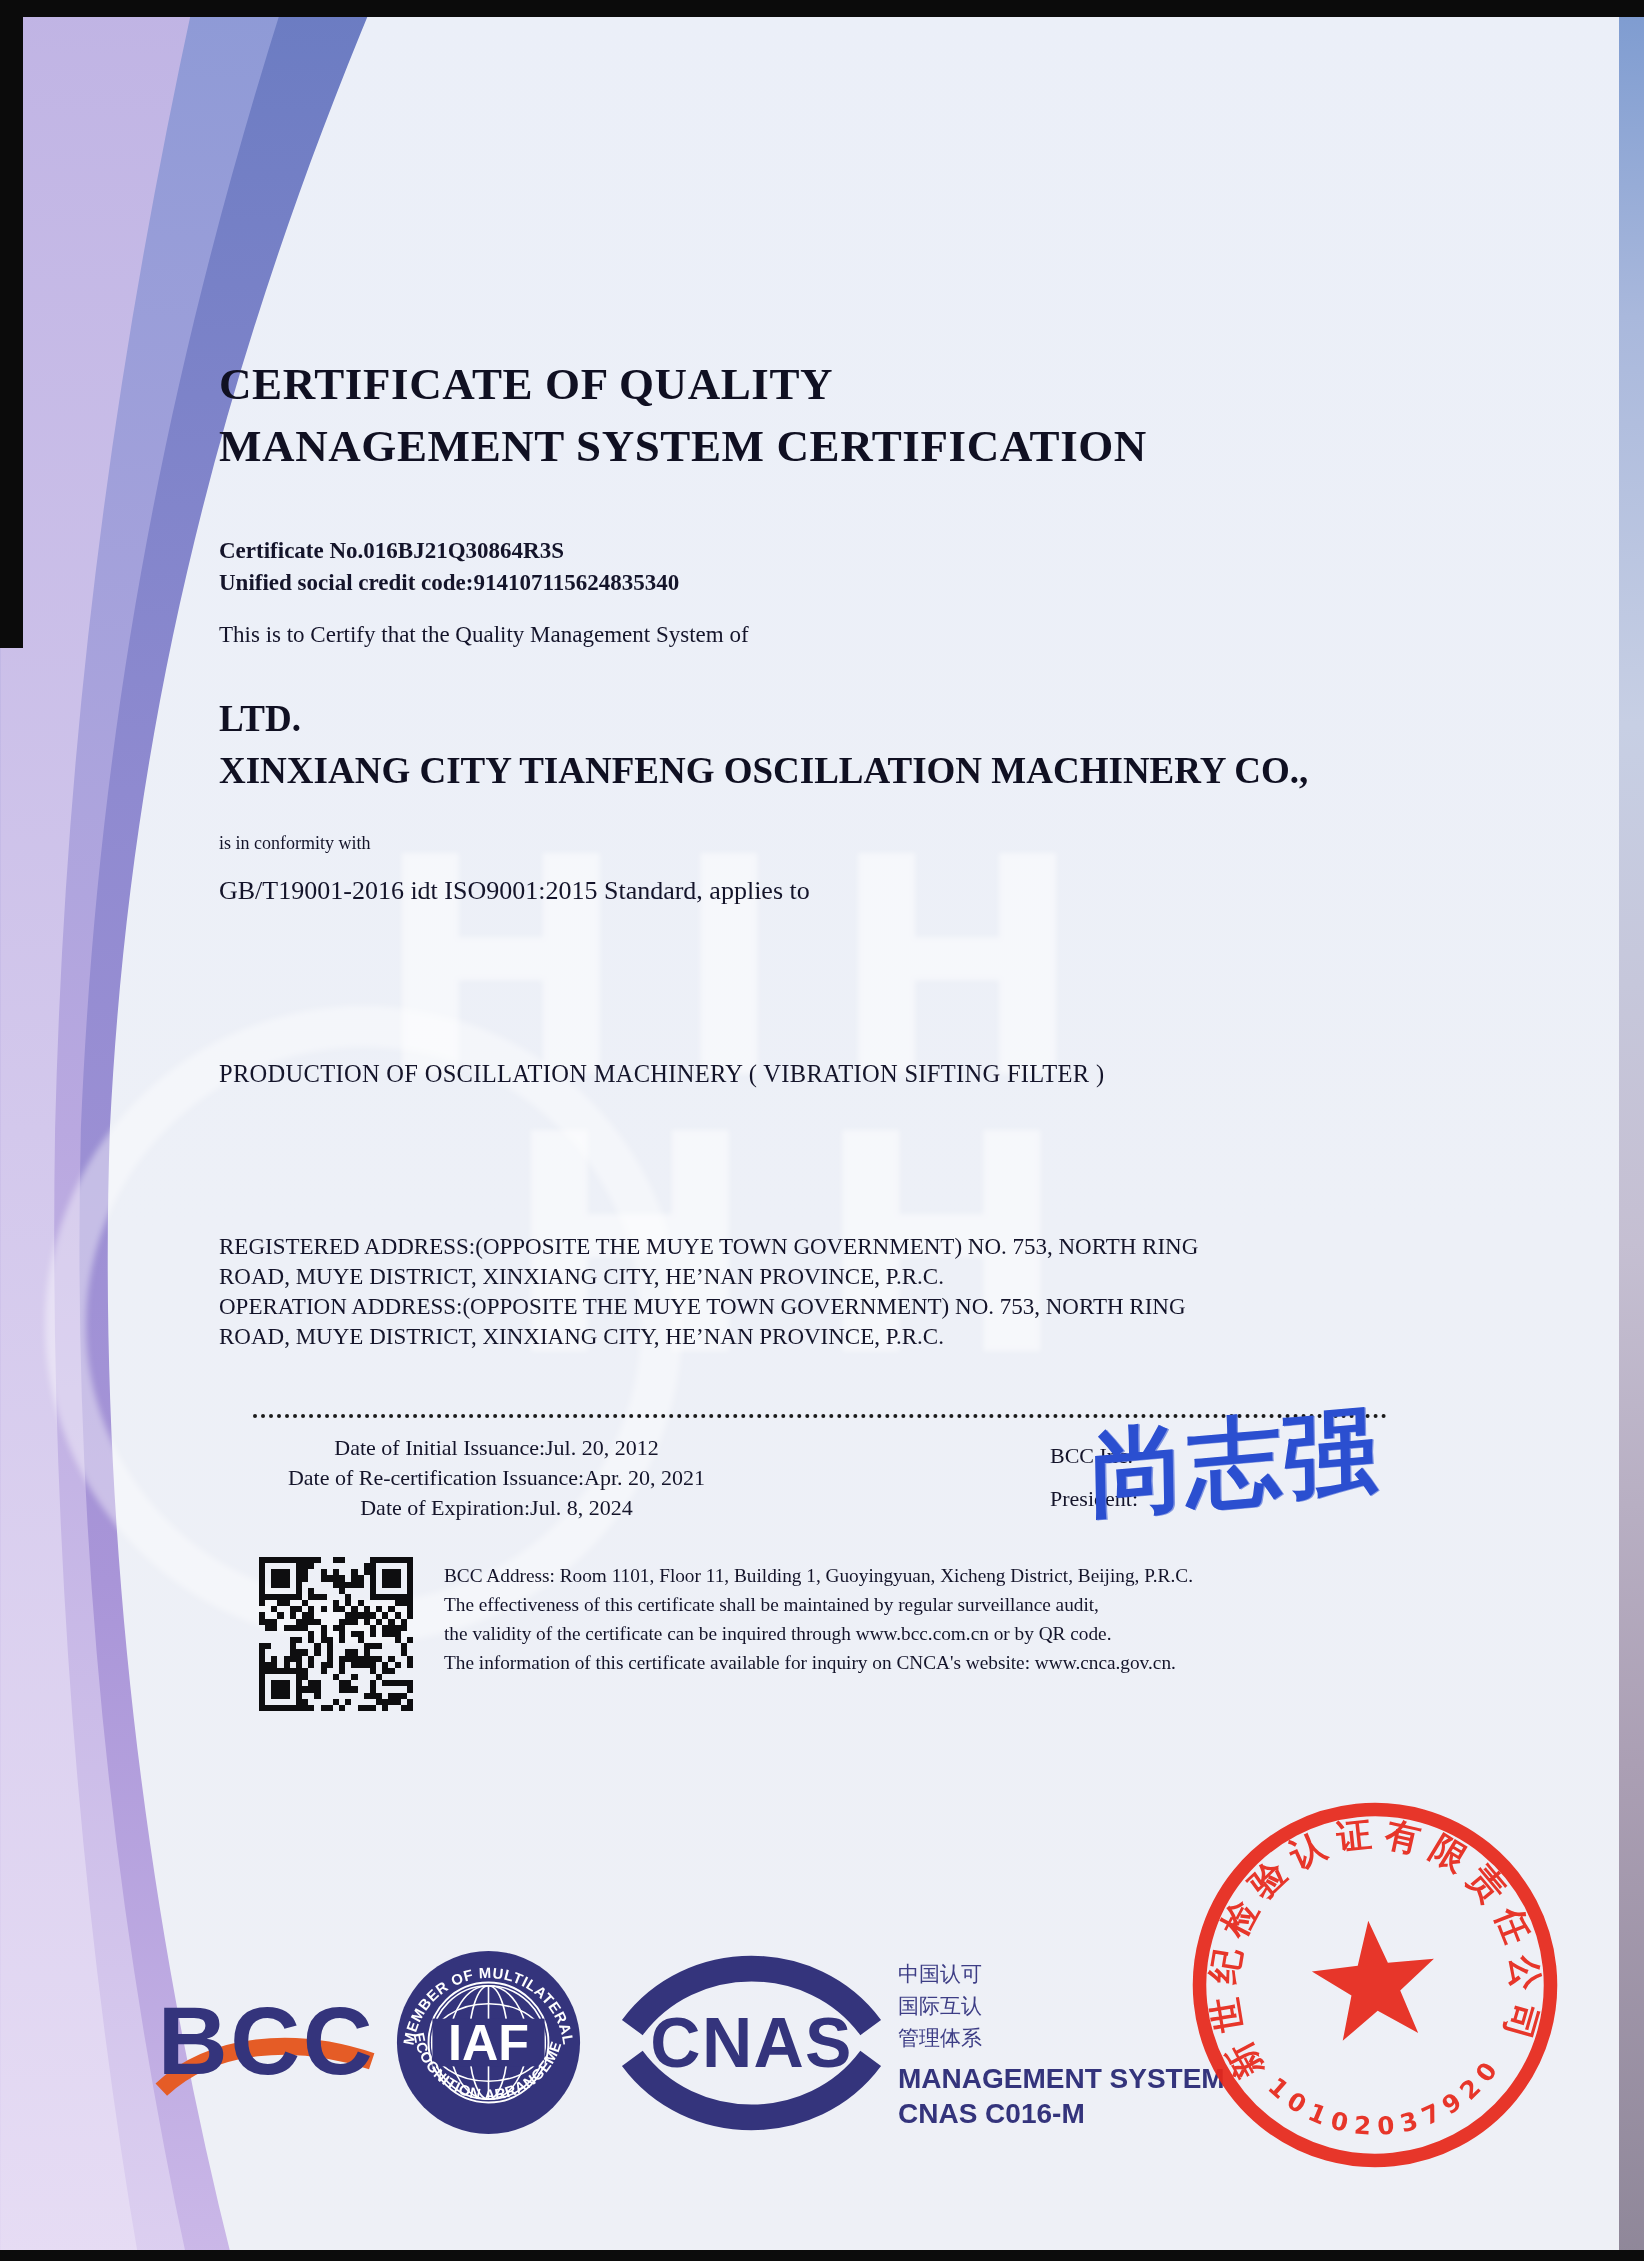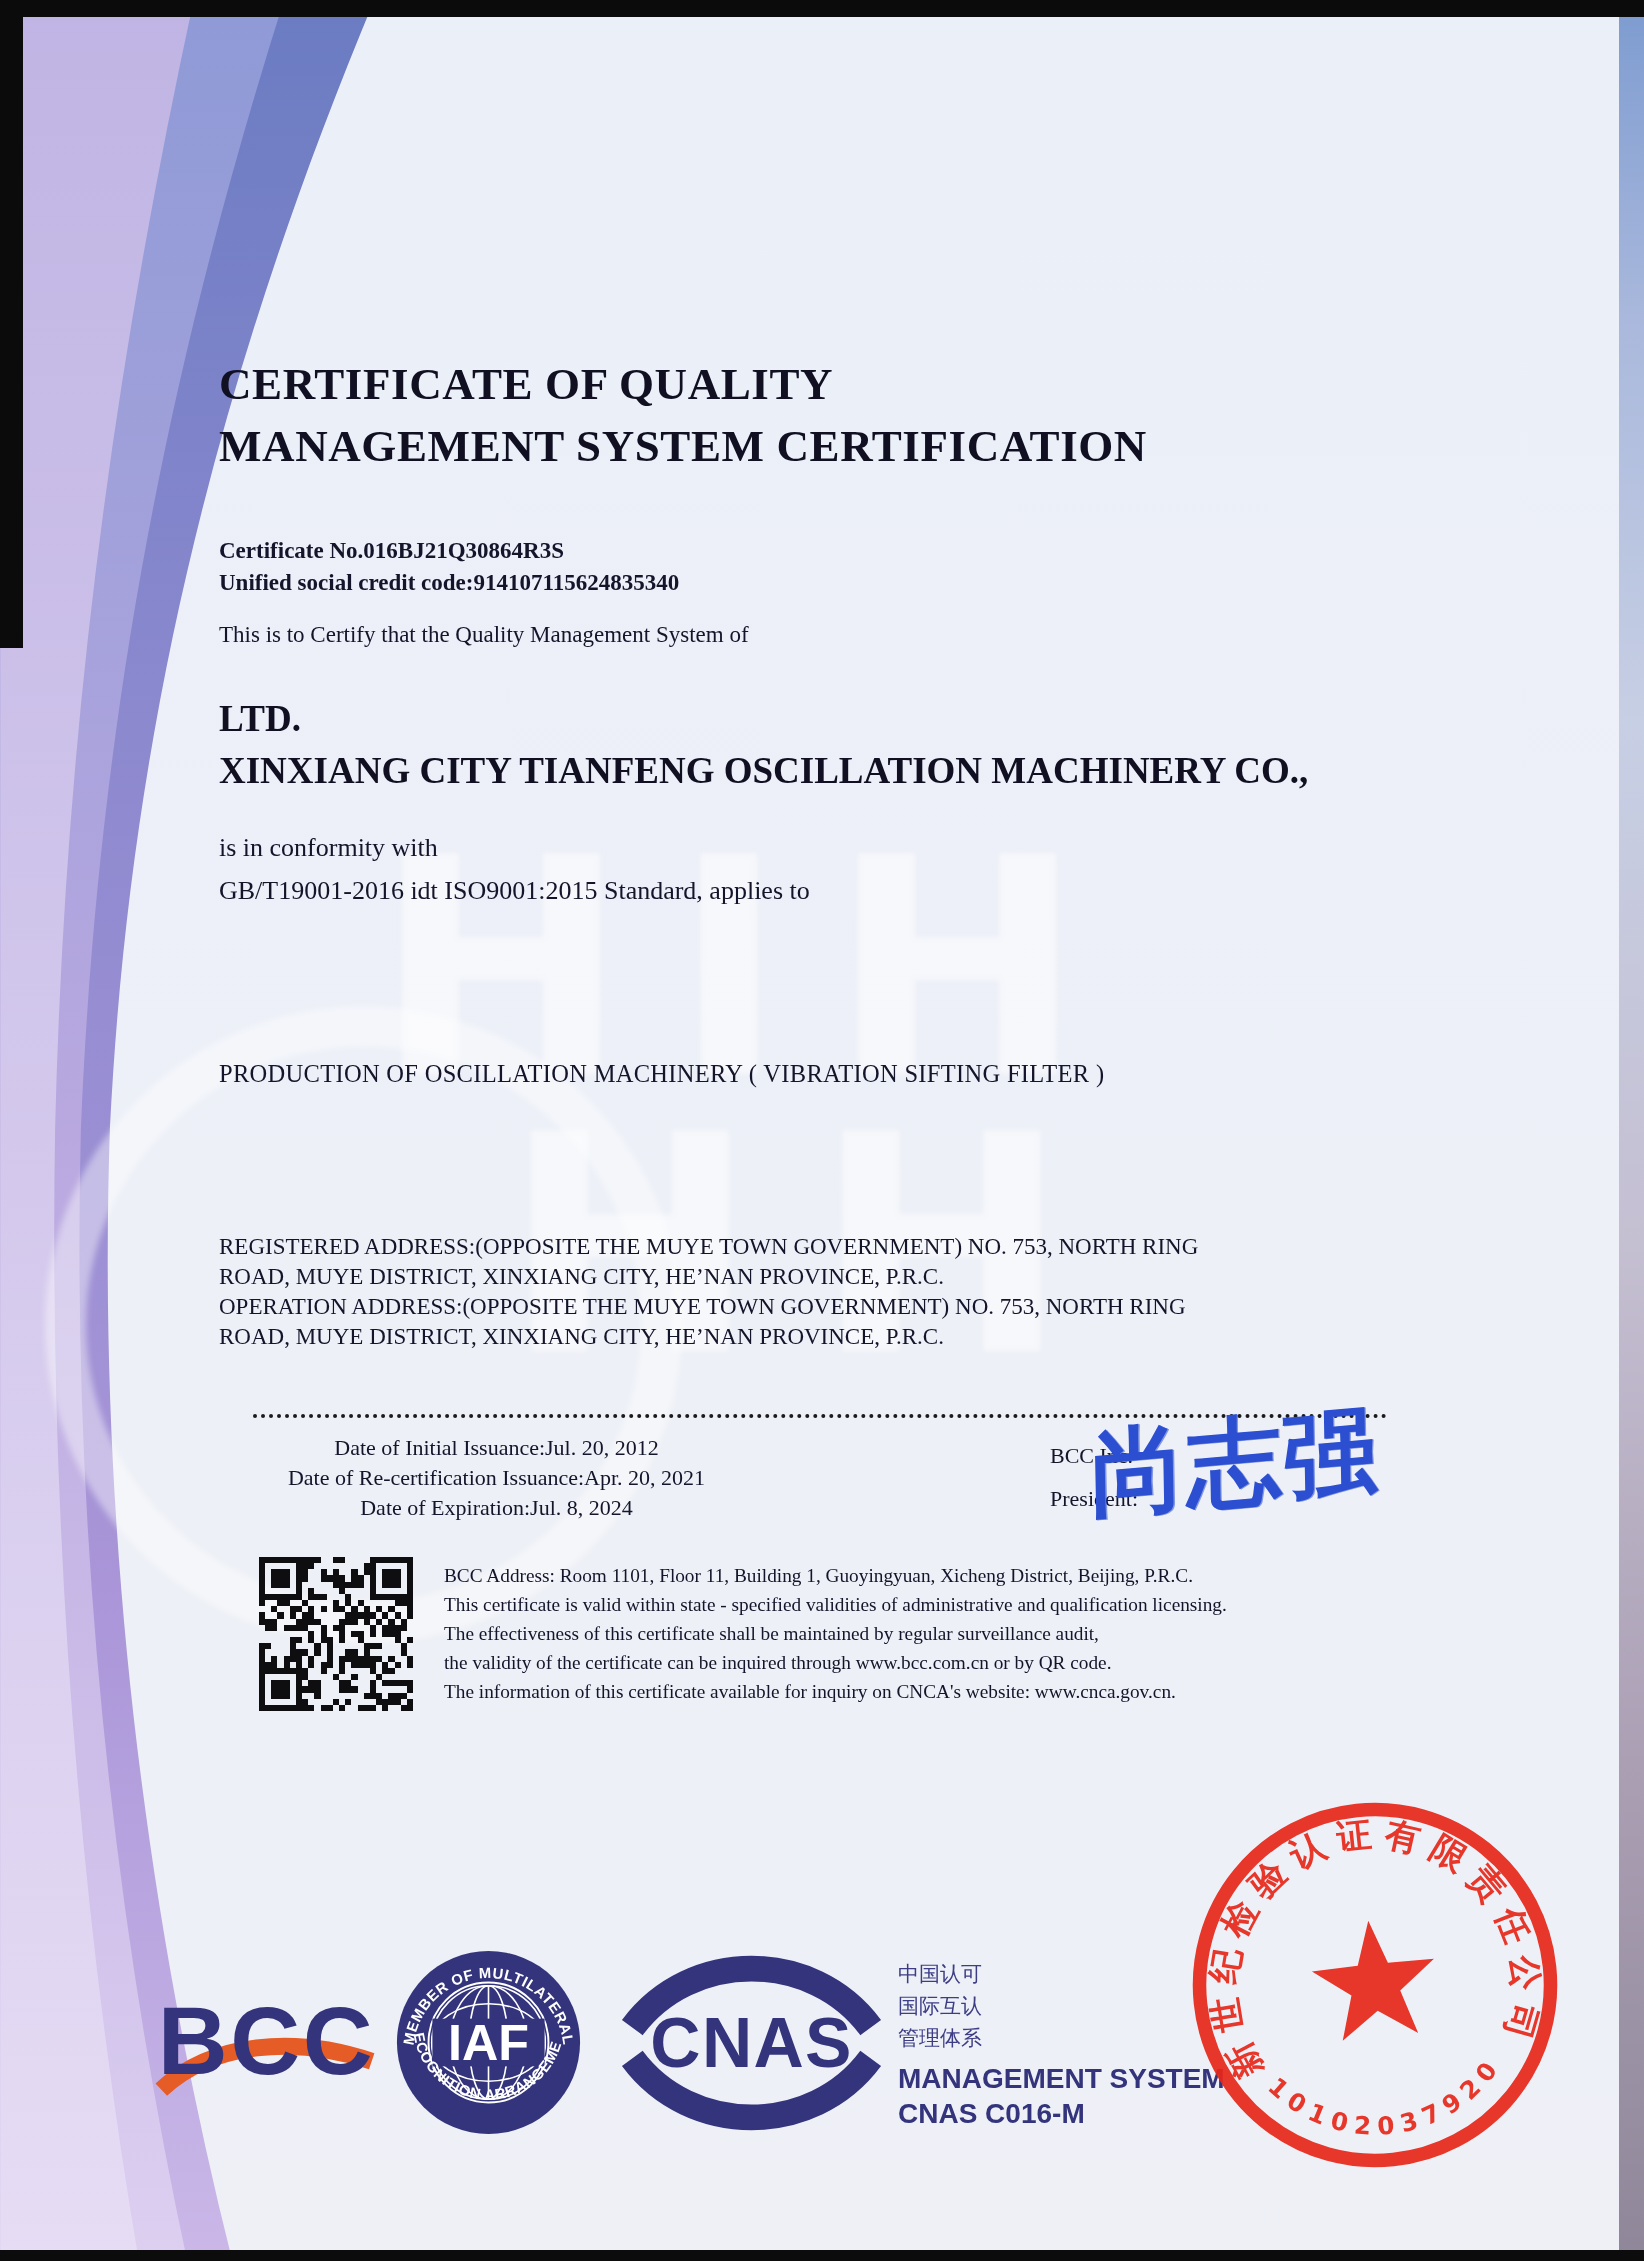--- a/index.html
+++ b/index.html
@@ -20,21 +20,21 @@
   .wm1{position:absolute;left:39px;top:0;font-size:303px;letter-spacing:45px;}
   .wm2{position:absolute;left:168px;top:277px;font-size:303px;letter-spacing:58px;}
   .wm-ring{position:absolute;left:45px;top:1006px;width:555px;height:555px;
      border:41px solid rgba(255,255,255,.42);border-radius:50%;filter:blur(3.2px);}
   
   .center-col{left:219px;width:1174px;}
   .title{top:353px;font-size:45px;line-height:62px;font-weight:bold;letter-spacing:0.6px;color:#101022;}
   .certno{top:535px;font-size:23px;line-height:32px;font-weight:bold;}
   .certify{top:622px;font-size:23px;}
   .company{top:693px;font-size:37px;line-height:52px;font-weight:bold;color:#101022;}
-  .conformity{top:833px;font-size:26px;}
+  .conformity{top:833px;font-size:18px;}
   .standard{top:876px;font-size:26px;}
   .scope{top:1060px;font-size:24.5px;letter-spacing:0.3px;}
   .address{top:1232px;font-size:23px;line-height:30px;}
   .dotline{left:253px;top:1414px;width:1134px;border-top:4.5px dotted #1b1b1b;height:0;}
   .dates{left:277px;top:1433px;width:439px;text-align:center;font-size:22px;line-height:30px;}
   .issuer{left:1050px;top:1434px;font-size:22px;line-height:43px;}
   .signature{left:1090px;top:1400px;font-size:95px;font-weight:bold;color:#2b4fd0;
      transform:rotate(-5deg) skewX(-4deg);letter-spacing:1.3px;font-family:"DejaVu Sans",sans-serif;
      text-shadow:1.3px 0.6px 0 rgba(43,79,208,.55);}
   .fineprint{left:444px;top:1561px;width:955px;font-size:19.3px;line-height:29px;}
@@ -757,21 +757,20 @@
         <div class="on"></div>
         <div></div>
         <div></div>
         <div class="on"></div>
         <div class="on"></div>
       </div>
   </div>
 
   <div class="abs fineprint">
     <div>BCC Address: Room 1101, Floor 11, Building 1, Guoyingyuan, Xicheng District, Beijing, P.R.C.</div>
-    <div>This certificate is valid within state - specified validities of administrative and qualification licensing.</div>
     <div>The effectiveness of this certificate shall be maintained by regular surveillance audit,</div>
     <div>the validity of the certificate can be inquired through www.bcc.com.cn or by QR code.</div>
     <div>The information of this certificate available for inquiry on CNCA's website: www.cnca.gov.cn.</div>
   </div>
 
   <svg class="abs logo" style="left:160px;top:1985px" width="213" height="110" viewBox="0 0 330 170">
     <path d="M 2,162 C 80,88 210,78 328,118" stroke="#e55c26" stroke-width="26" fill="none"></path>
     <text x="165" y="138" text-anchor="middle" font-family="Liberation Sans, sans-serif" font-weight="bold" font-size="150" fill="#34347c" letter-spacing="4">BCC</text>
   </svg>
 

